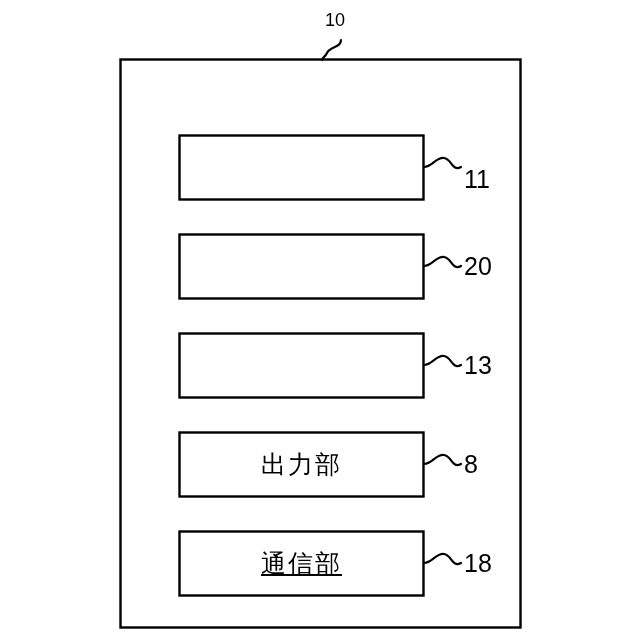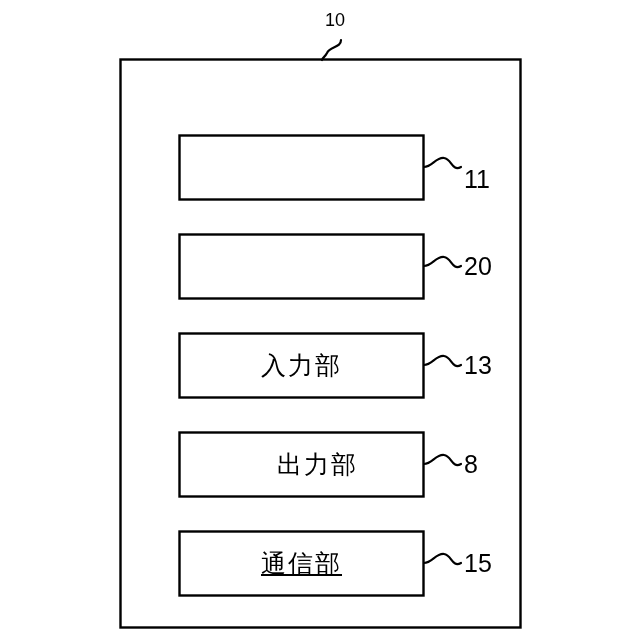--- a/index.html
+++ b/index.html
@@ -113,24 +113,23 @@
 
     <rect x="179.5" y="531.5" width="244" height="64" fill="none" stroke="#000000" stroke-width="2.4"></rect>
     <path d="M 424 563 C 432 563, 436 553, 444 554 C 452 555, 452 568, 461 563" fill="none" stroke="#000000" stroke-width="2.2" stroke-linecap="round"></path>
   </svg>
 
   <div class="text-layer">
 
     <div class="ref-number-top">10</div>
 
 
-    <div class="block-label" style="top:352px;">入力部</div>
-    <div class="block-label" style="top:451px;margin-left:16px;">出力部</div>
+    <div class="block-label" style="top:451px;">出力部</div>
     <div class="block-label" style="top:550px;text-decoration:underline;">通信部</div>
 
     <div class="ref-number" style="left:464px; top:167px;">11</div>
     <div class="ref-number" style="left:464px; top:254px;">20</div>
     <div class="ref-number" style="left:464px; top:353px;text-align:right;">13</div>
     <div class="ref-number" style="left:464px; top:452px;">8</div>
-    <div class="ref-number" style="left:464px; top:551px;">15</div>
+    <div class="ref-number" style="left:464px; top:551px;">18</div>
 
   </div>
 </div>
 
 </body></html>

